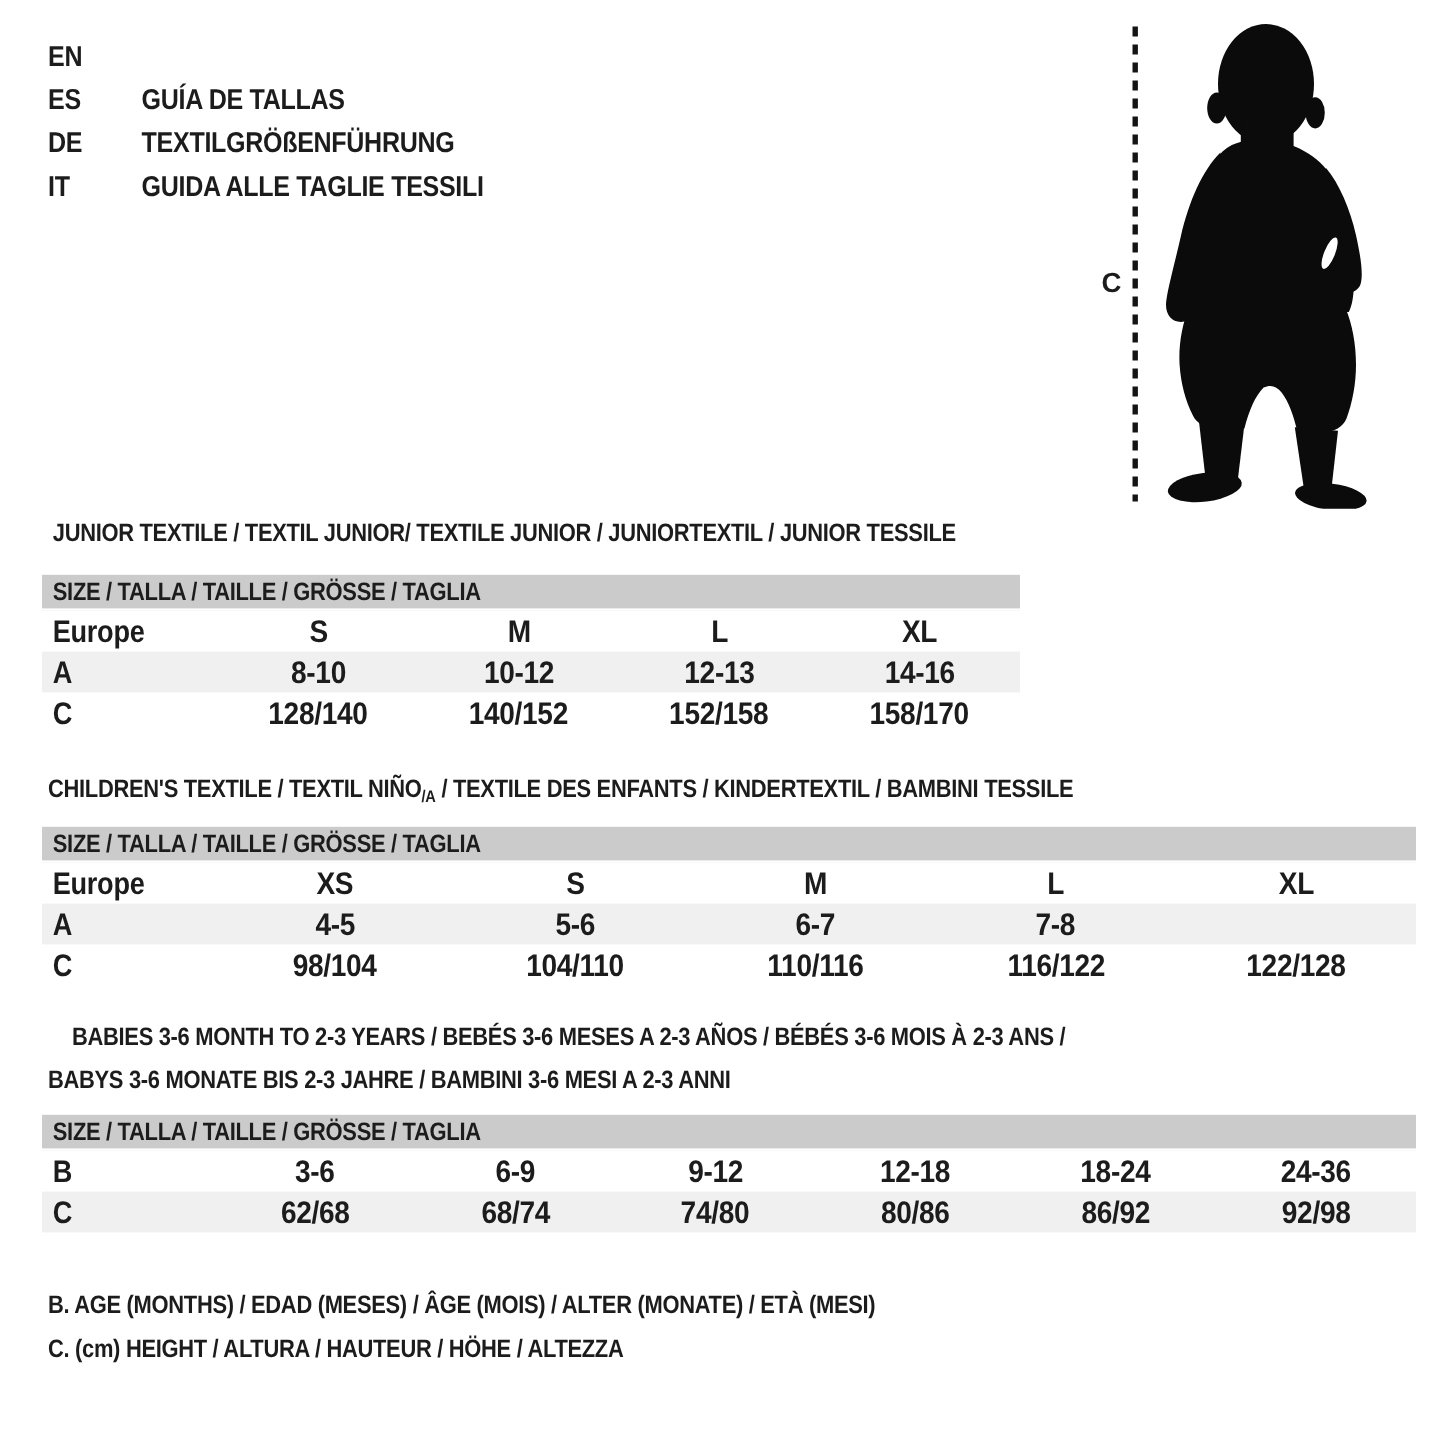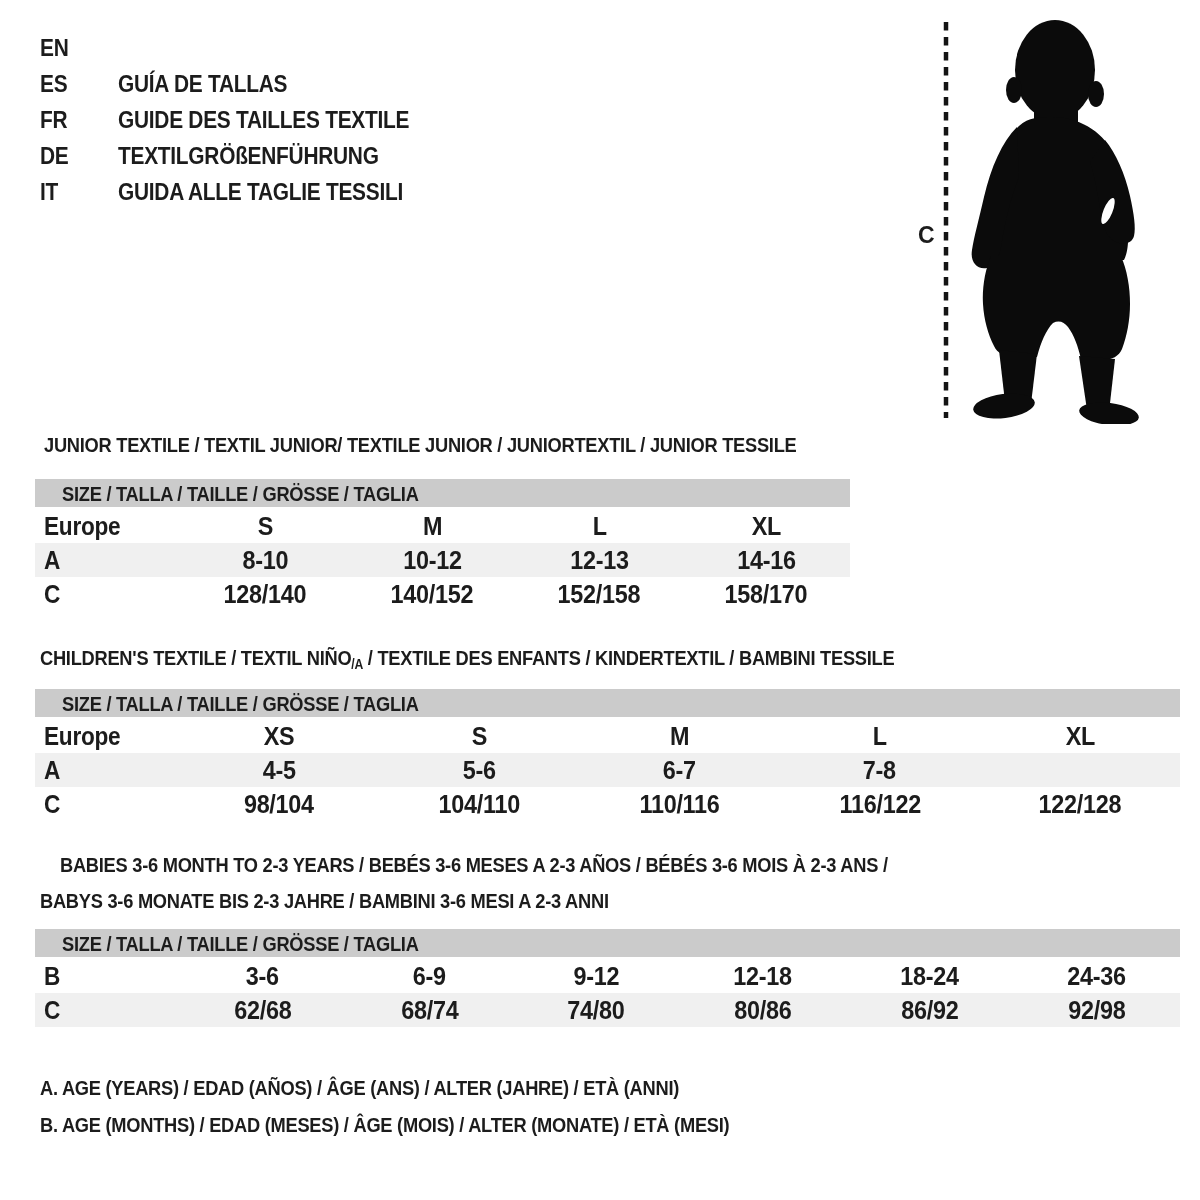--- a/index.html
+++ b/index.html
@@ -31,21 +31,21 @@
 
   
   .sec-title { font-size:21px; line-height:24px; }
   .sub-a { font-size:14px; vertical-align:-4px; }
 
   
   .size-table { background:#ffffff; }
   .thead {
     background:#cbcbcb;
     height:30px; line-height:30px;
-    padding-left:27px;
+    padding-left:9px;
     font-size:21px;
     border-bottom:2px solid #ffffff;
   }
   .trow { display:grid; height:34px; line-height:34px; font-size:26px; }
   .trow.alt { background:#f0f0f0; }
   .cols4 { grid-template-columns:18% 20.5% 20.5% 20.5% 20.5%; }
   .cols5 { grid-template-columns:12.6% 17.48% 17.48% 17.48% 17.48% 17.48%; }
   .cols6 { grid-template-columns:12.6% 14.566% 14.566% 14.566% 14.566% 14.566% 14.566%; }
   .lbl { text-align:left; padding-left:9px; }
   .val { text-align:center; }
@@ -58,24 +58,20 @@
 
 <div class="abs langs">
   <div class="lang-row">
     <span class="lang-code"><span class="cnd-l">EN</span></span>
   </div>
   <div class="lang-row">
     <span class="lang-code"><span class="cnd-l">ES</span></span>
     <span><span class="cnd-l">GUÍA DE TALLAS</span></span>
   </div>
   <div class="lang-row">
-    <span class="lang-code"><span class="cnd-l">FR</span></span>
-    <span><span class="cnd-l">GUIDE DES TAILLES TEXTILE</span></span>
-  </div>
-  <div class="lang-row">
     <span class="lang-code"><span class="cnd-l">DE</span></span>
     <span><span class="cnd-l">TEXTILGRÖßENFÜHRUNG</span></span>
   </div>
   <div class="lang-row">
     <span class="lang-code"><span class="cnd-l">IT</span></span>
     <span><span class="cnd-l">GUIDA ALLE TAGLIE TESSILI</span></span>
   </div>
 </div>
 
 <div class="abs figure">
@@ -190,15 +186,15 @@
     <span class="val"><span class="cnd-c">62/68</span></span>
     <span class="val"><span class="cnd-c">68/74</span></span>
     <span class="val"><span class="cnd-c">74/80</span></span>
     <span class="val"><span class="cnd-c">80/86</span></span>
     <span class="val"><span class="cnd-c">86/92</span></span>
     <span class="val"><span class="cnd-c">92/98</span></span>
   </div>
 </div>
 
 <div class="abs legend">
-  <div><span class="cnd-l">A. AGE (YEARS) / EDAD (AÑOS) / ÂGE (ANS) / ALTER (JAHRE) / ETÀ (ANNI)</span></div>
   <div><span class="cnd-l">B. AGE (MONTHS) / EDAD (MESES) / ÂGE (MOIS) / ALTER (MONATE) / ETÀ (MESI)</span></div>
+  <div><span class="cnd-l">C. (cm) HEIGHT / ALTURA / HAUTEUR / HÖHE / ALTEZZA</span></div>
 </div>
 
 </body></html>

